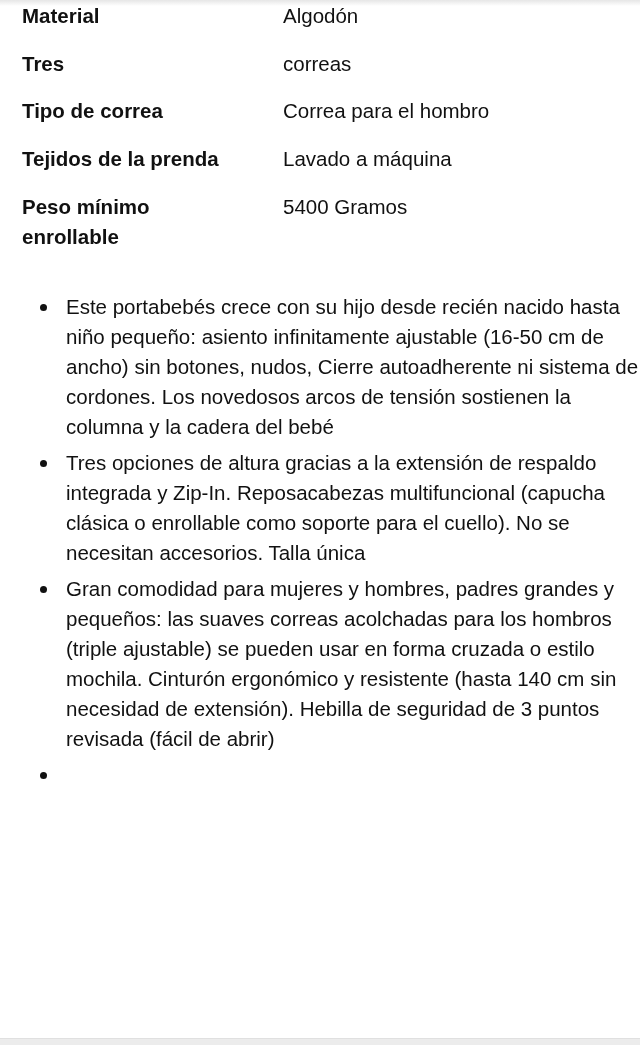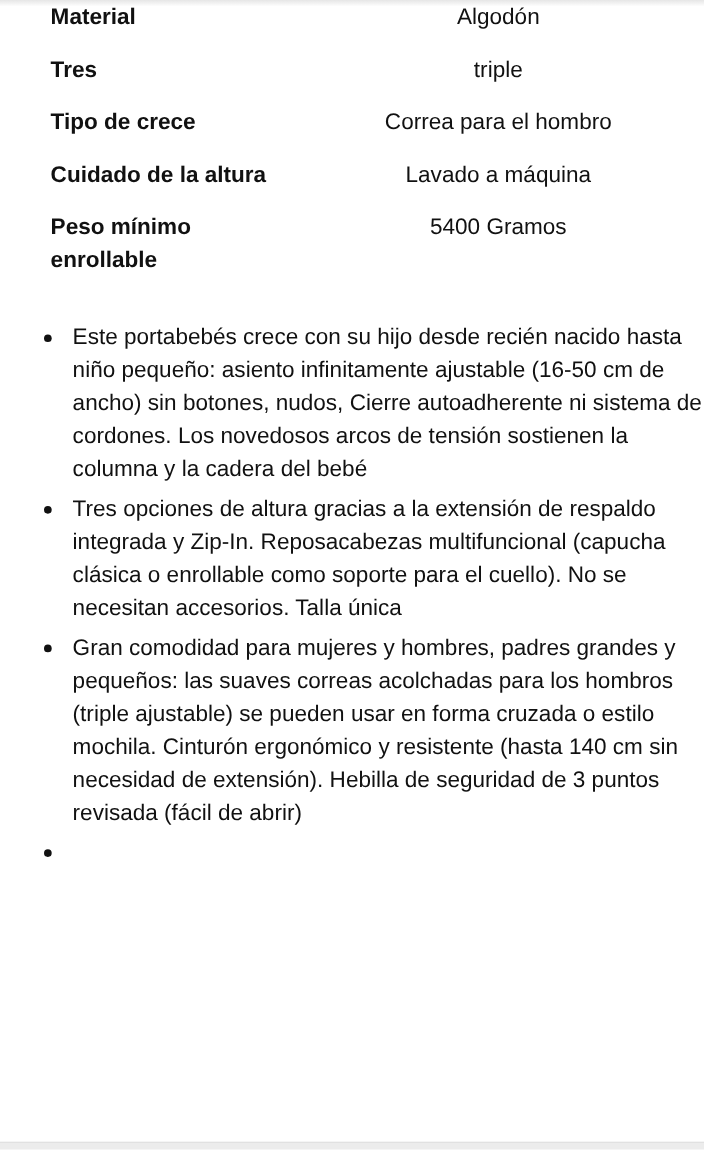--- a/index.html
+++ b/index.html
@@ -13,25 +13,25 @@
     background: linear-gradient(#e6e6e6, rgba(255,255,255,0));
   }
   .bottom-bar {
     position: absolute; left: 0; top: 1038px; width: 640px; height: 7px;
     background: #ececec; border-top: 1px solid #e0e0e0;
   }
   .specs { position: absolute; left: 0; top: 0; width: 640px; }
   .spec-row { position: absolute; left: 0; width: 640px; }
   .spec-label {
     position: absolute; left: 22px; width: 250px;
-    font-weight: bold; font-size: 20.5px; line-height: 30px; color: #111; margin-left: 24px;
+    font-weight: bold; font-size: 20.5px; line-height: 30px; color: #111;
   }
   .spec-value {
     position: absolute; left: 283px; width: 340px;
-    font-size: 20.5px; line-height: 30px; color: #111; text-align: center;
+    font-size: 20.5px; line-height: 30px; color: #111;
   }
   .bullets {
     position: absolute; left: 0; top: 276px; width: 640px;
     margin: 16px; padding: 0; list-style: none;
   }
   .bullet-item {
     position: relative; padding-left: 50px; padding-right: 14px;
     font-size: 20.5px; line-height: 30px; color: #111;
     margin-bottom: 6px;
   }
@@ -45,28 +45,28 @@
 
 <div class="top-shade"></div>
 
 <div class="specs">
   <div class="spec-row" style="top:1px">
     <div class="spec-label">Material</div>
     <div class="spec-value">Algodón</div>
   </div>
   <div class="spec-row" style="top:49px">
     <div class="spec-label">Tres</div>
-    <div class="spec-value">triple</div>
+    <div class="spec-value">correas</div>
   </div>
   <div class="spec-row" style="top:96px">
-    <div class="spec-label">Tipo de crece</div>
+    <div class="spec-label">Tipo de correa</div>
     <div class="spec-value">Correa para el hombro</div>
   </div>
   <div class="spec-row" style="top:144px">
-    <div class="spec-label">Cuidado de la altura</div>
+    <div class="spec-label">Tejidos de la prenda</div>
     <div class="spec-value">Lavado a máquina</div>
   </div>
   <div class="spec-row" style="top:192px">
     <div class="spec-label" style="width:200px">Peso mínimo enrollable</div>
     <div class="spec-value">5400 Gramos</div>
   </div>
 </div>
 
 <ul class="bullets">
   <li class="bullet-item">

